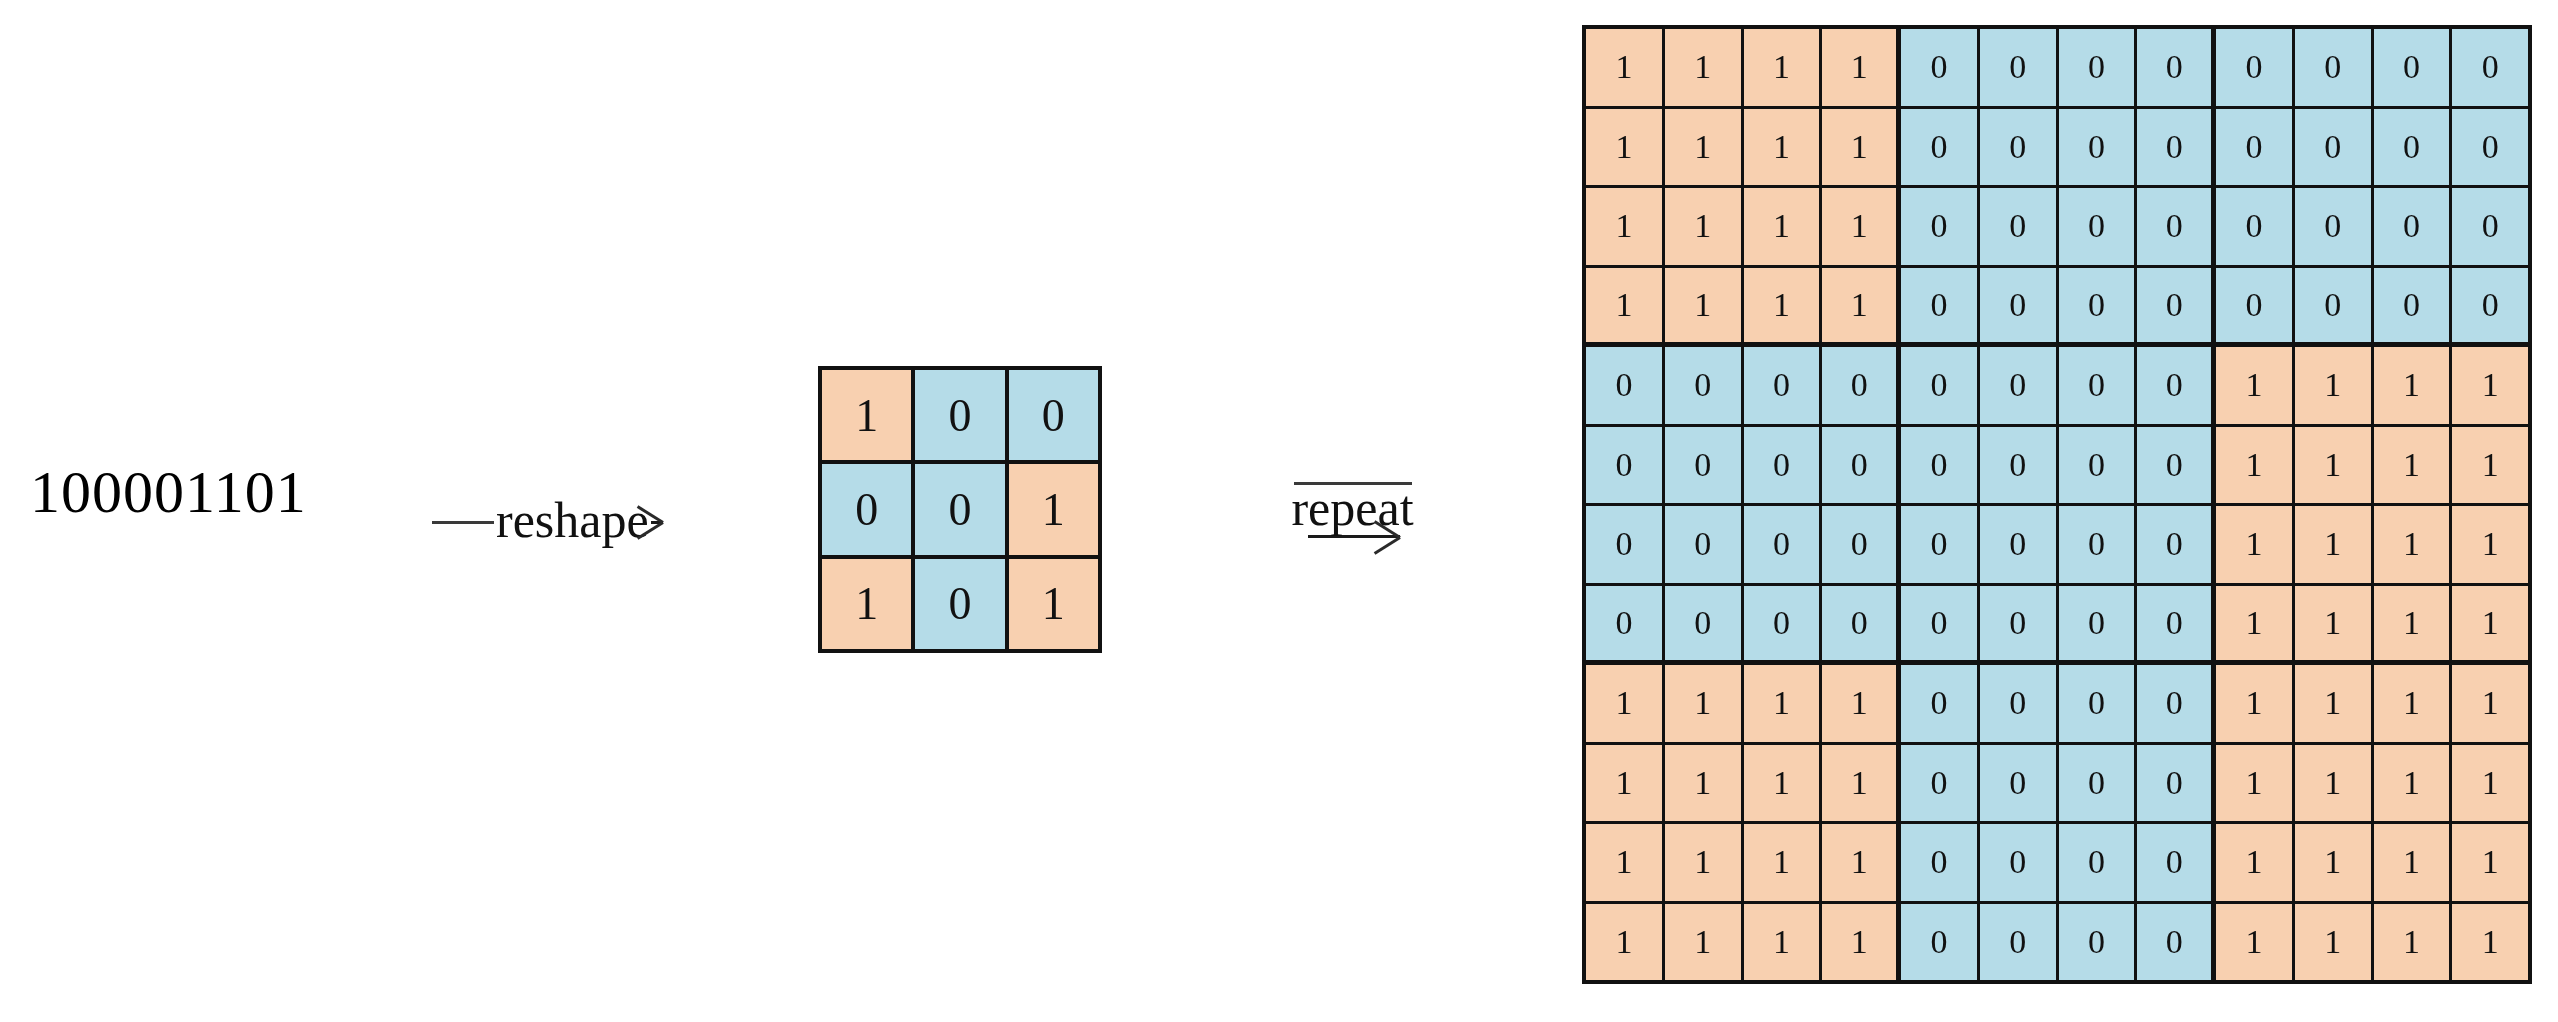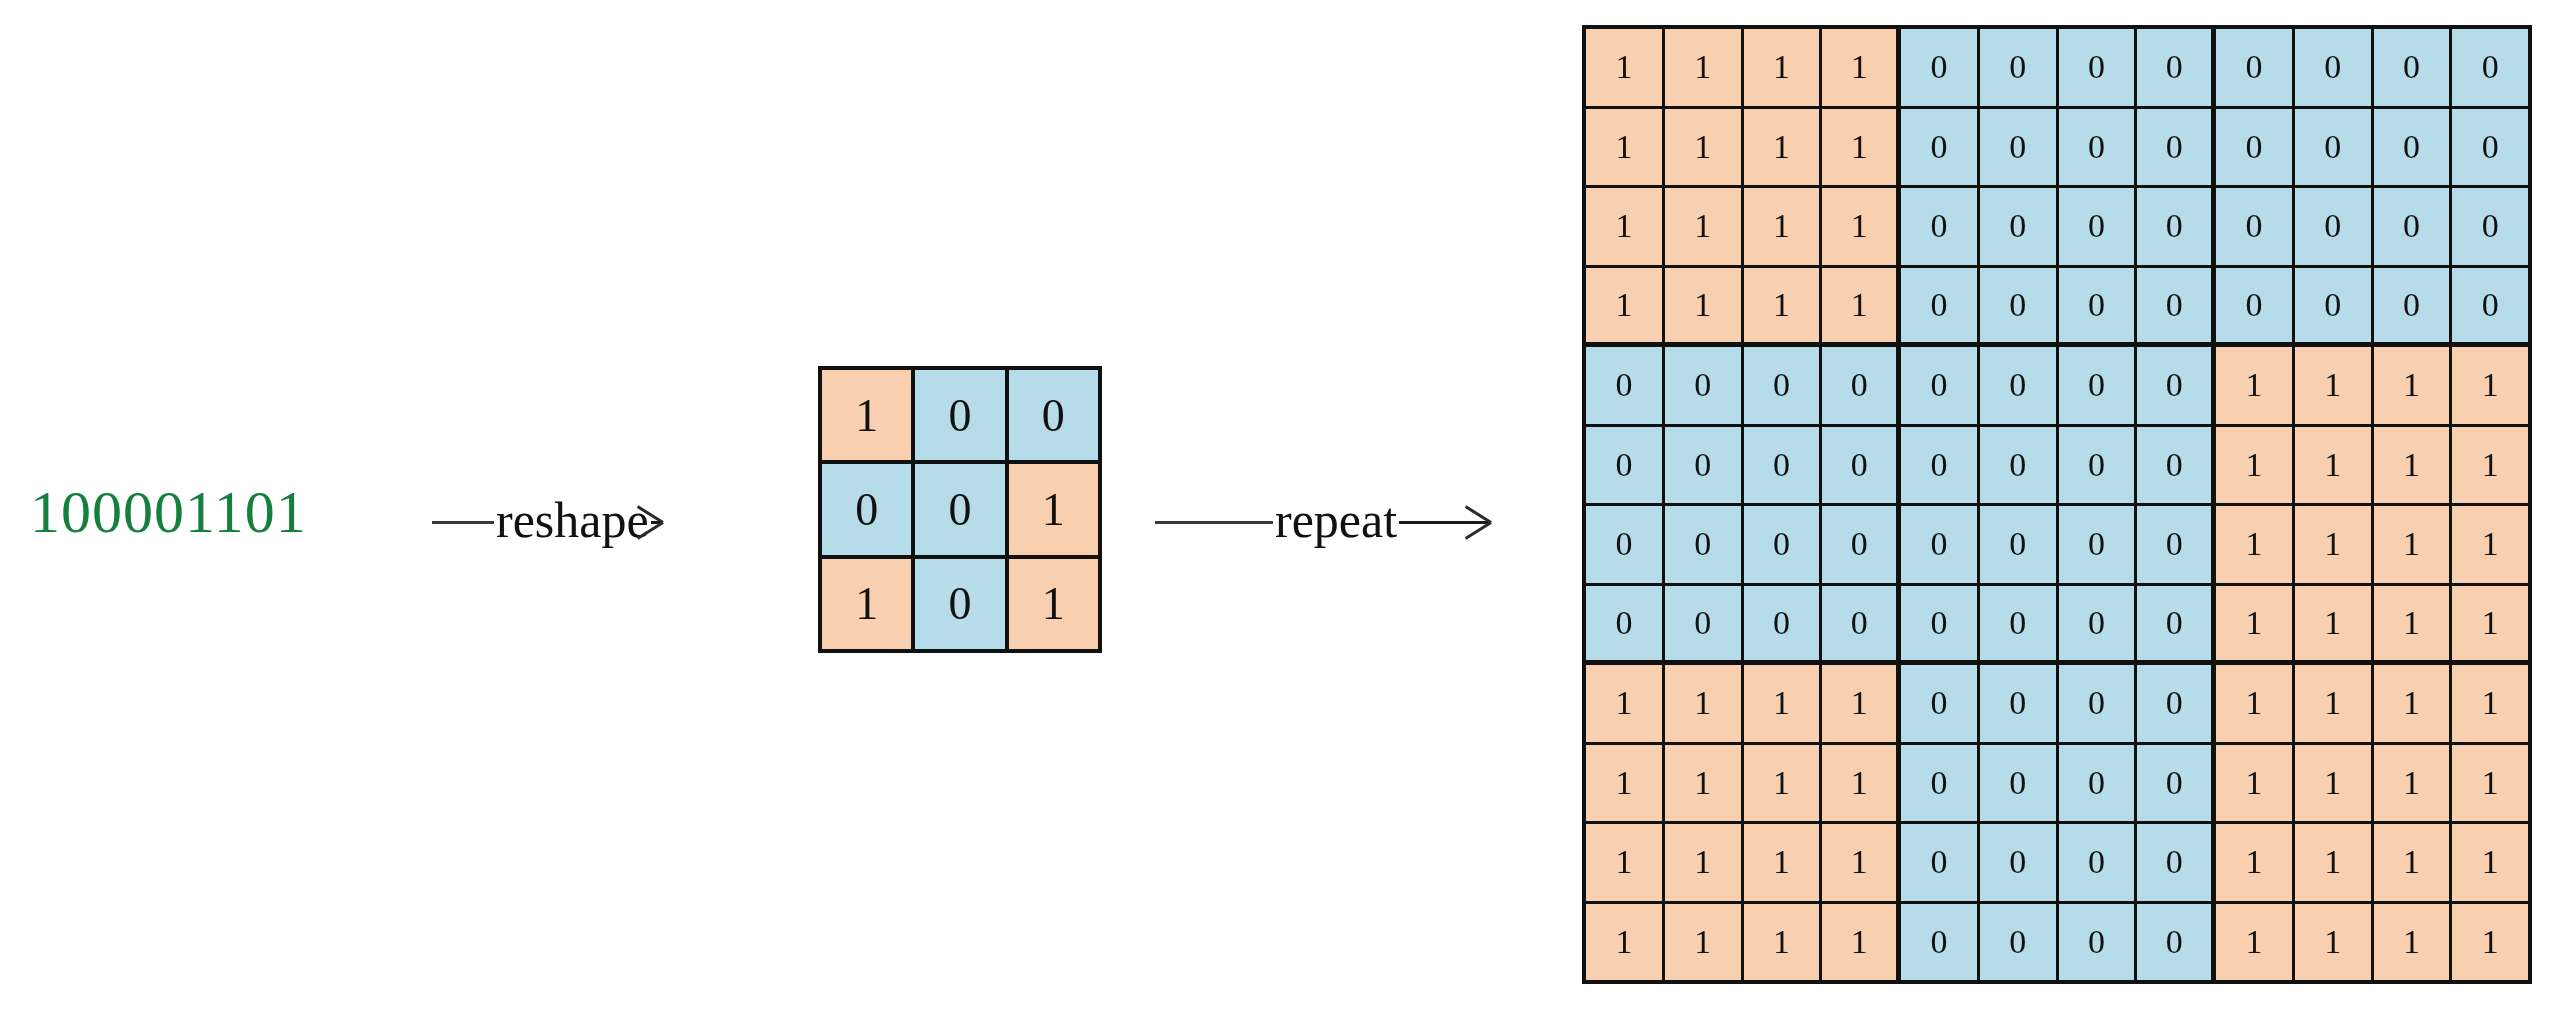--- a/index.html
+++ b/index.html
@@ -17,28 +17,28 @@
     width: 2558px;
     height: 1022px;
     background: #ffffff;
     overflow: hidden;
   }
 
   
   #binary-string {
     position: absolute;
     left: 30px;
-    top: 474px;
+    top: 454px;
     width: 340px;
     height: 76px;
     line-height: 76px;
     font-size: 60px;
     letter-spacing: 1px;
     white-space: nowrap;
-    color: #15803d;
+    color: #000000;
     font-family: "Liberation Serif", "DejaVu Serif", serif;
   }
 
   
   .arrow {
     position: absolute;
     height: 80px;
     display: flex;
     align-items: center;
     justify-content: flex-start;
@@ -81,21 +81,21 @@
     border-top: 3px solid #2a2a2a;
     left: -28px;
   }
   .arrow .head::before { transform: rotate(-32deg); transform-origin: right center; top: -1px; }
   .arrow .head::after  { transform: rotate(32deg);  transform-origin: right center; top: -1px; }
 
   #arrow-reshape { left: 432px; top: 482px; width: 350px; }
   #arrow-reshape .tail { width: 62px; }
   #arrow-reshape .head-line { width: 12px; }
 
-  #arrow-repeat { left: 1155px; top: 482px; width: 395px; }
+  #arrow-repeat { left: 1155px; top: 482px; width: 395px; flex-direction: column; }
   #arrow-repeat .tail { width: 118px; }
   #arrow-repeat .head-line { width: 92px; }
 
   
   .matrix {
     position: absolute;
     display: grid;
     background: #111111;
     box-sizing: border-box;
     border: 4px solid #111111;

